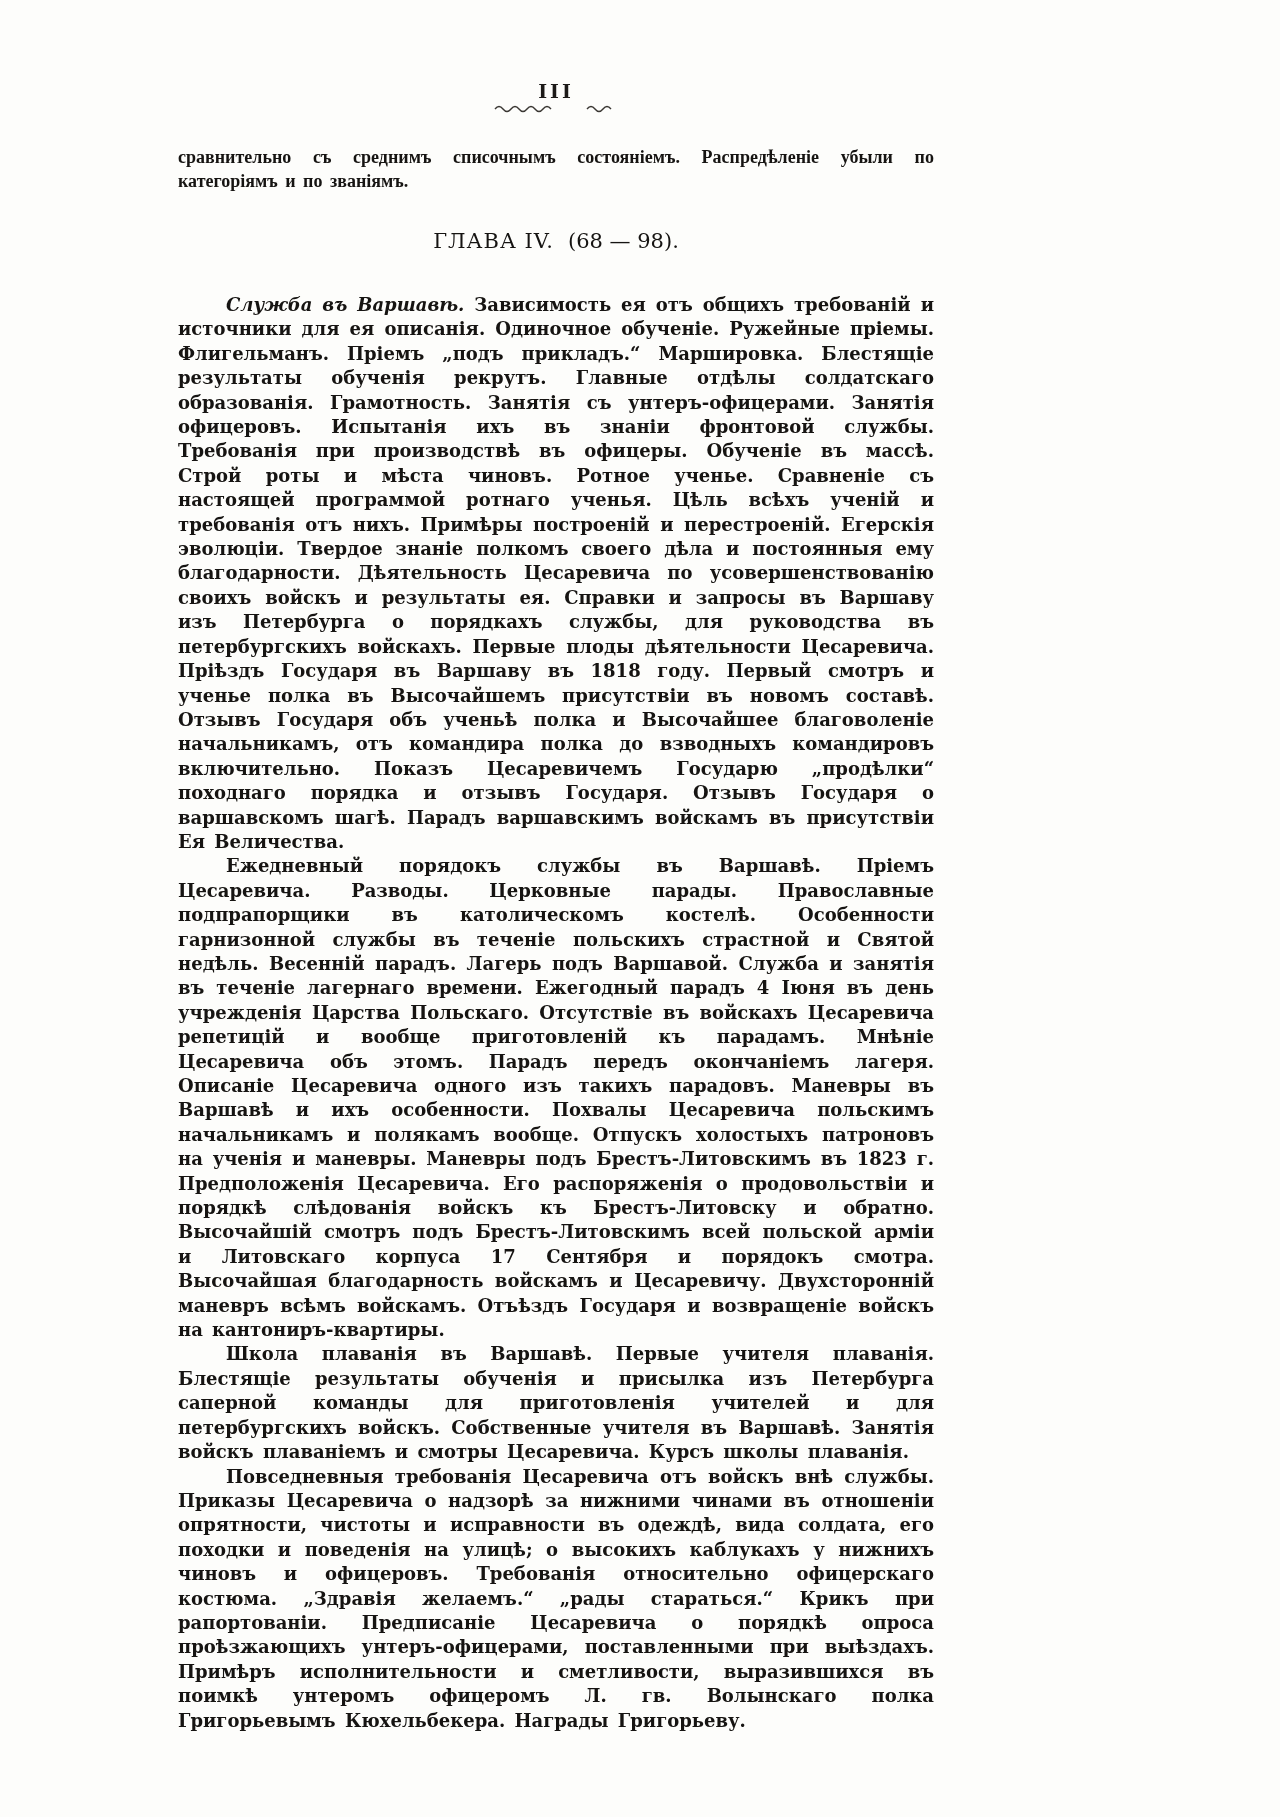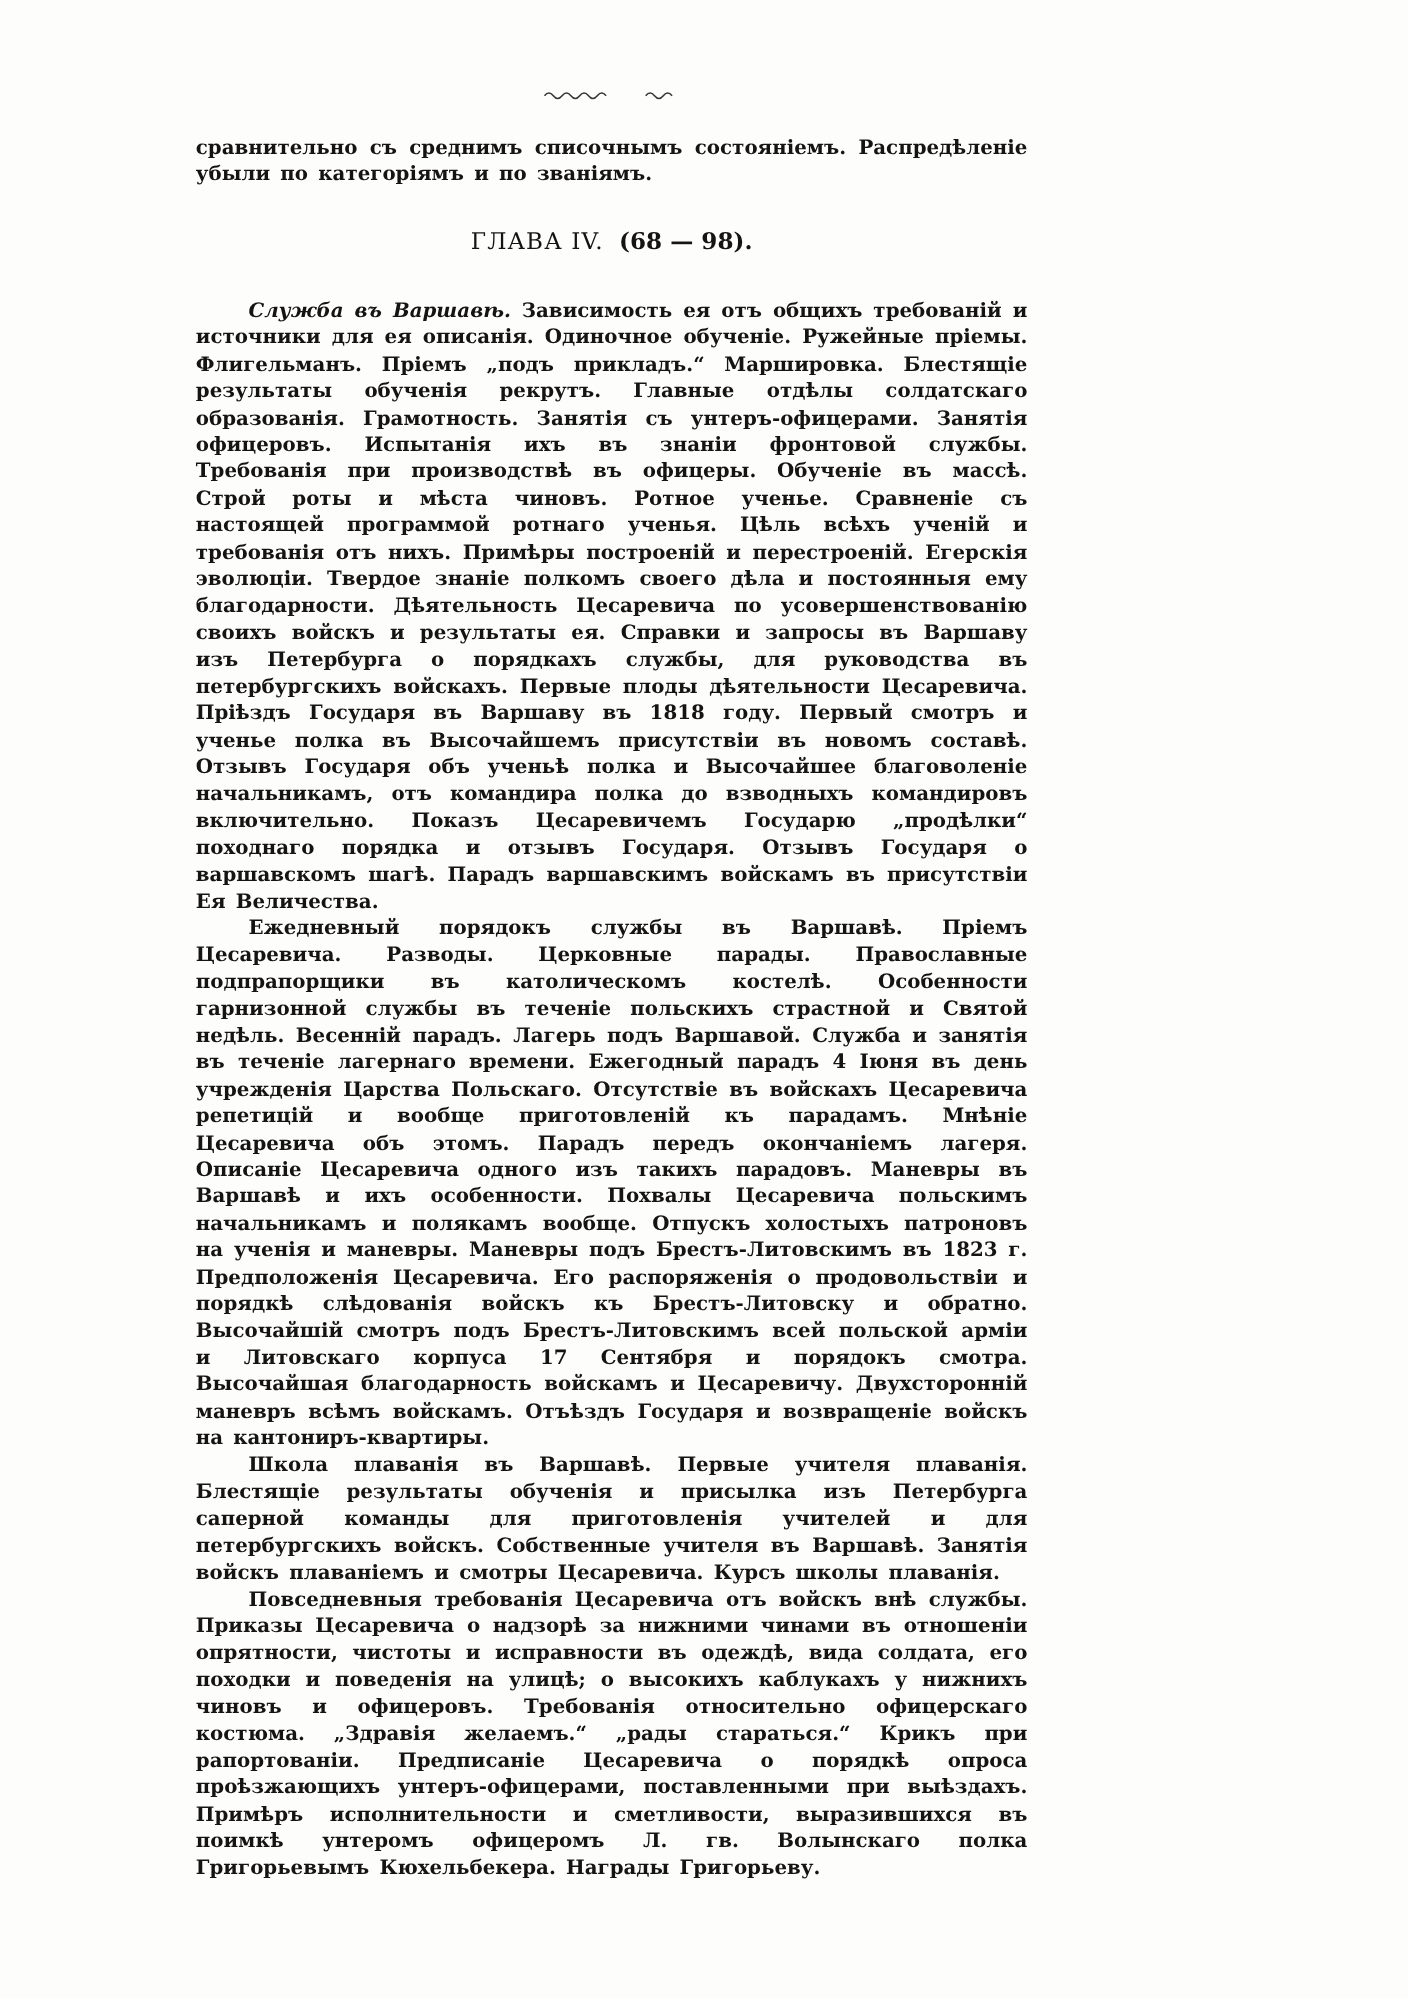--- a/index.html
+++ b/index.html
@@ -30,33 +30,34 @@
     margin-top: 1px;
     line-height: 0;
   }
   .intro {
     margin: 32px 0 0 0;
     font-size: 18px;
     line-height: 24px;
     font-weight: bold;
     text-align: justify;
     word-spacing: 3px;
+    font-family: Liberation Serif, serif;
   }
   .heading {
     margin-top: 36px;
     text-align: center;
     font-size: 21px;
     line-height: 24px;
   }
   .heading .chapter {
     font-weight: normal;
     letter-spacing: 1px;
   }
   .heading .pages {
-    font-weight: bold;
+    font-weight: normal;
     margin-left: 14px;
   }
   .body-text {
     margin-top: 40px;
     font-size: 18px;
     line-height: 24.4px;
     font-weight: bold;
     text-align: justify;
     word-spacing: 3px;
   }
@@ -65,20 +66,21 @@
     text-indent: 48px;
   }
   .body-text i { font-weight: bold; }
 </style>
 </head>
 <body>
 
 <div class="page">
   <div class="content">
 
+    <div class="pagenum">III</div>
 
     <div class="ornament-wrap">
       <svg width="130" height="10" viewBox="0 0 130 10">
         <path d="M4 6 q4 -5 8 0 t8 0 t8 0 t8 0 t8 0 t8 0 t8 0" stroke="#3a3733" stroke-width="1.4" fill="none"></path>
         <path d="M96 6 q4 -5 8 0 t8 0 t8 0" stroke="#3a3733" stroke-width="1.4" fill="none"></path>
       </svg>
     </div>
 
     <p class="intro">сравнительно съ среднимъ списочнымъ состояніемъ. Распредѣленіе убыли по категоріямъ и по званіямъ.</p>
 

